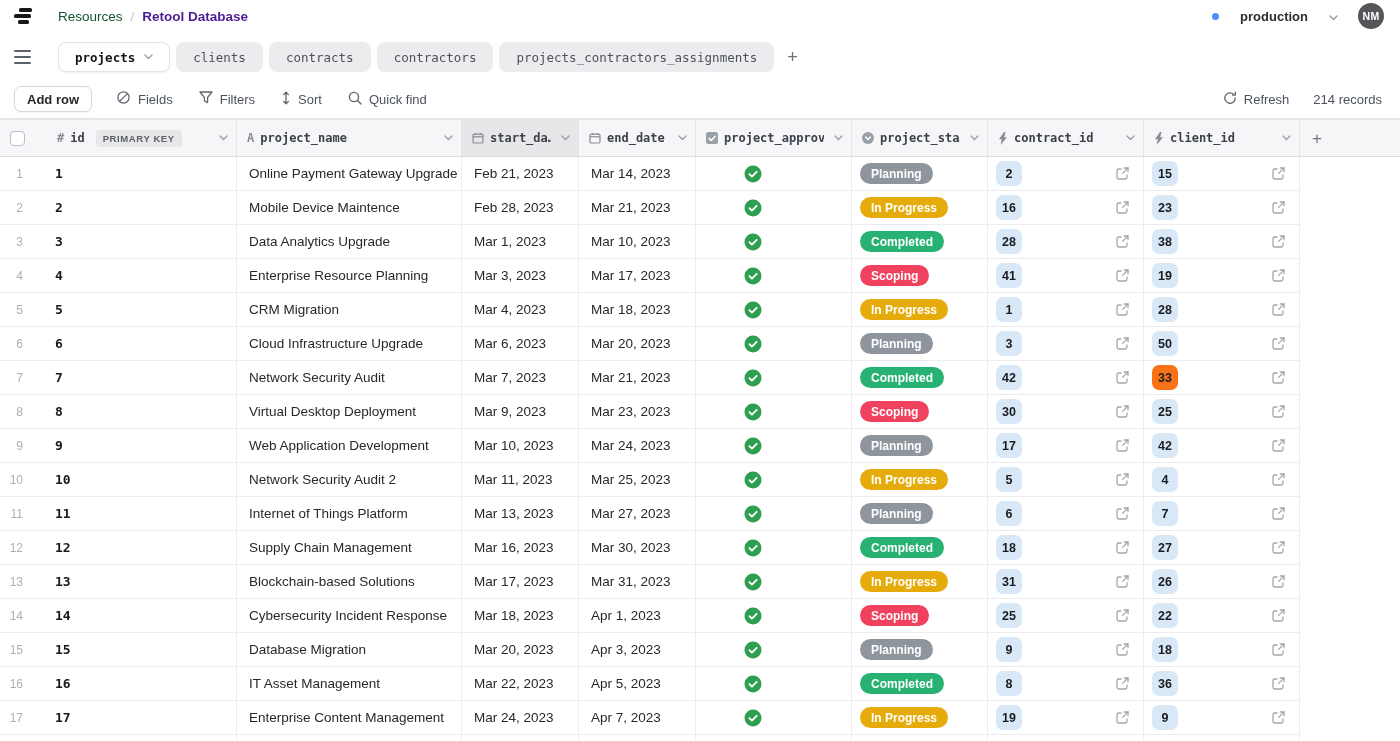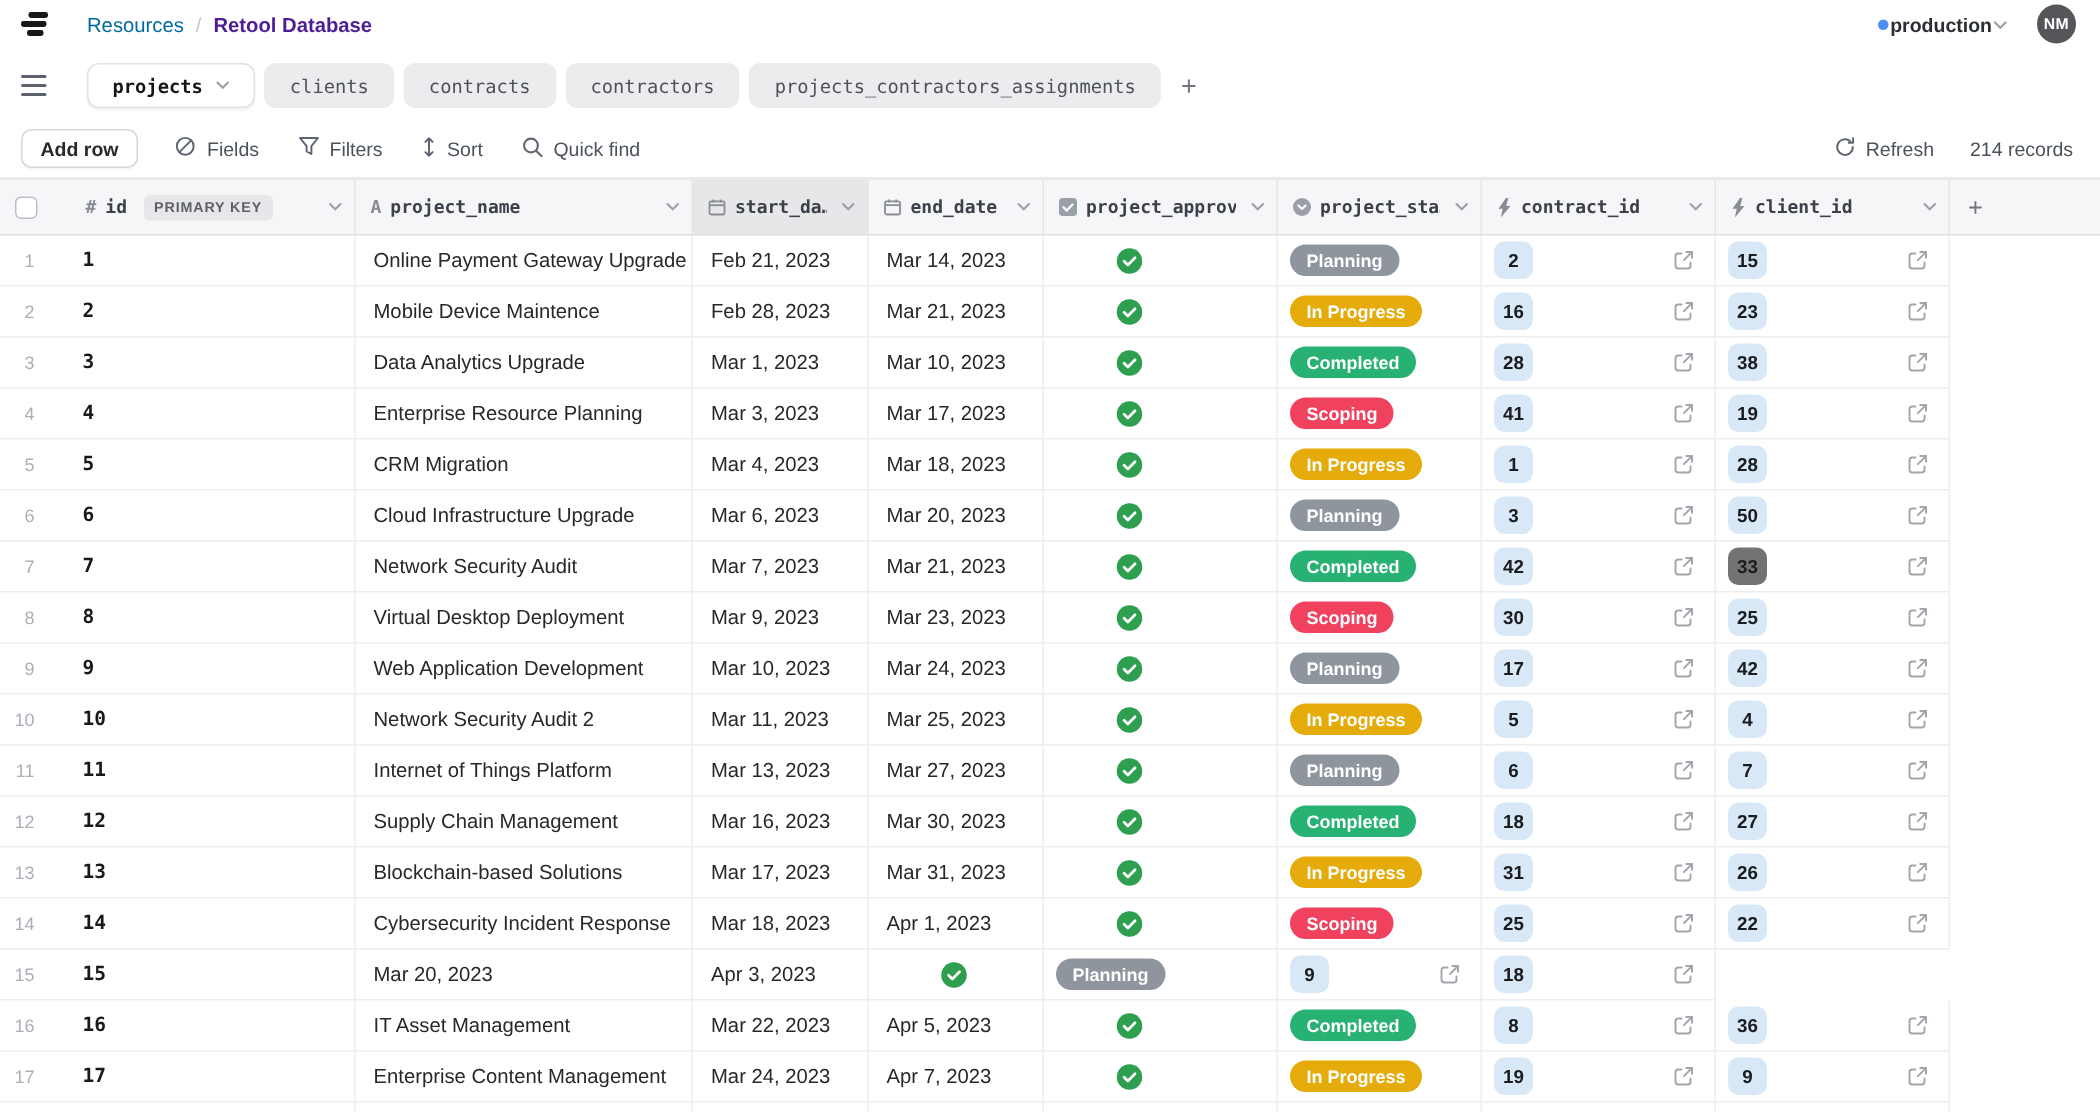--- a/index.html
+++ b/index.html
@@ -9,25 +9,25 @@
     font-family:"Liberation Sans", sans-serif; color:#1c1e21;
   }
   
   .topbar { height:32px; display:flex; align-items:center; padding:0 16px 0 14px; }
   .logo { position:relative; width:22px; height:17px; margin-right:22px; flex:none; }
   .logo span { position:absolute; height:4.6px; background:#17181a; border-radius:1.6px; }
   .logo .lr1 { top:0; left:5px; width:13px; }
   .logo .lr2 { top:6px; left:0; width:17px; }
   .logo .lr3 { top:12px; left:4px; width:11px; }
   .breadcrumb { display:flex; align-items:center; gap:8px; font-size:13.5px; }
-  .bc-section { color:#0369a1; }
+  .bc-section { color:#14532d; }
   .bc-sep { color:#c2c6cc; }
   .bc-current { color:#4c1d95; font-weight:700; }
   .topbar-right { margin-left:auto; display:flex; align-items:center; gap:20px; }
-  .env { display:flex; align-items:center; gap:1px; cursor:pointer; }
+  .env { display:flex; align-items:center; gap:21px; cursor:pointer; }
   .env-dot { width:7px; height:7px; border-radius:50%; }
   .env-label { font-size:13px; font-weight:700; color:#2a2d31; }
   .avatar { width:26px; height:26px; border-radius:50%; color:#fff; font-size:10.5px;
     font-weight:700; display:flex; align-items:center; justify-content:center; letter-spacing:.4px; cursor:pointer; }
   
   .tabbar { height:48px; display:flex; align-items:center; padding:2px 14px 0; }
   .hamburger { width:20px; display:flex; flex-direction:column; gap:4.5px; margin-right:24px; cursor:pointer; flex:none; }
   .hamburger span { display:block; height:1.6px; background:#5c626b; border-radius:1px; width:17px; }
   .tabs { display:flex; align-items:center; gap:6px; }
   .tab { height:30px; display:flex; align-items:center; gap:9px; padding:0 16px; border-radius:8px;
@@ -600,21 +600,21 @@
         <span class="fk-badge" style="background: rgb(217, 232, 246);">42</span>
         <span class="ext">
           <svg width="15" height="15" viewBox="0 0 15 15" fill="none" stroke="#a2a7ad" stroke-width="1.3" stroke-linecap="round" stroke-linejoin="round">
             <path d="M6 3H3.8C2.8 3 2 3.8 2 4.8v6.4C2 12.2 2.8 13 3.8 13h6.4c1 0 1.8-.8 1.8-1.8V9"></path>
             <path d="M9.2 2H13v3.8"></path>
             <path d="M13 2L7.6 7.4"></path>
           </svg>
         </span>
       </div>
       <div class="cell fk-cell">
-        <span class="fk-badge" style="background: #737373;">33</span>
+        <span class="fk-badge" style="background: #f97316;">33</span>
         <span class="ext">
           <svg width="15" height="15" viewBox="0 0 15 15" fill="none" stroke="#a2a7ad" stroke-width="1.3" stroke-linecap="round" stroke-linejoin="round">
             <path d="M6 3H3.8C2.8 3 2 3.8 2 4.8v6.4C2 12.2 2.8 13 3.8 13h6.4c1 0 1.8-.8 1.8-1.8V9"></path>
             <path d="M9.2 2H13v3.8"></path>
             <path d="M13 2L7.6 7.4"></path>
           </svg>
         </span>
       </div>
       <div class="cell plusb"></div>
     </div>
@@ -944,20 +944,23 @@
             <path d="M13 2L7.6 7.4"></path>
           </svg>
         </span>
       </div>
       <div class="cell plusb"></div>
     </div>
     <div class="grid trow">
       <div class="cell id-cell">
         <span class="rownum">15</span>
         <span class="idval">15</span>
+      </div>
+      <div class="cell">
+        <span class="nameval">Database Migration</span>
       </div>
       <div class="cell">
         <span class="dateval">Mar 20, 2023</span>
       </div>
       <div class="cell">
         <span class="dateval">Apr 3, 2023</span>
       </div>
       <div class="cell bool-cell">
         <span style="display:flex">
           <svg width="18" height="18" viewBox="0 0 18 18">

